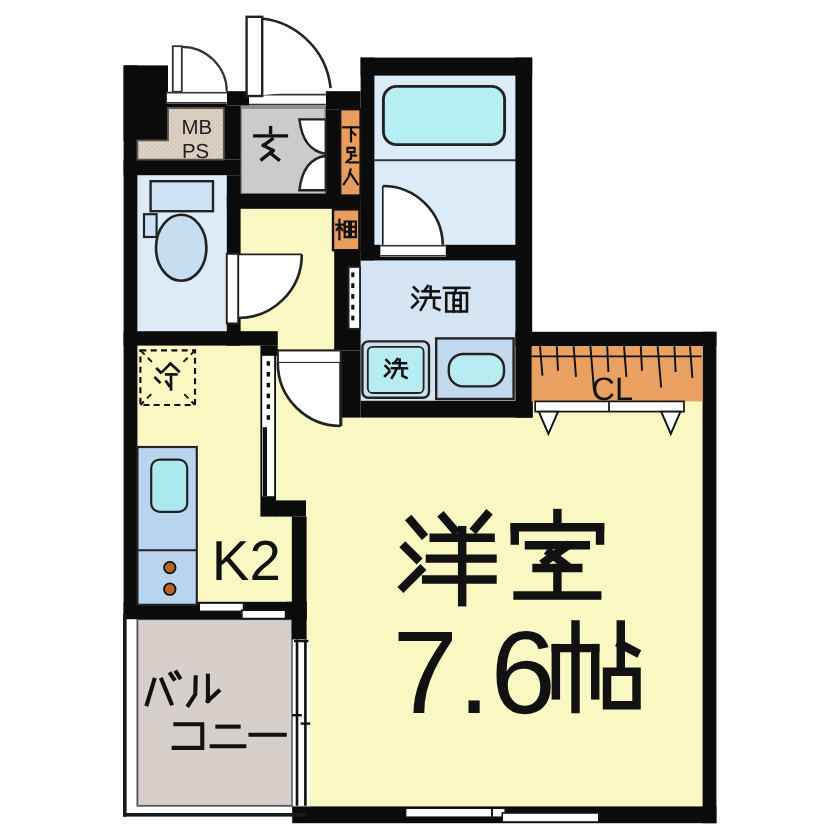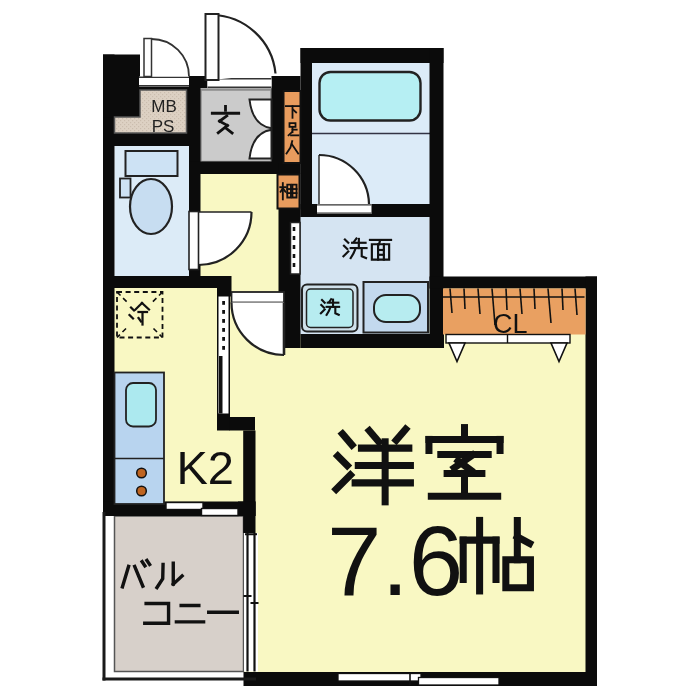--- a/index.html
+++ b/index.html
@@ -1,16 +1,16 @@
 <!DOCTYPE html>
 <html><head>
 <meta charset="utf-8">
 <style>
   html,body{margin:0;padding:0;background:#ffffff;}
-  .wrap{width:700px;height:700px;position:relative;overflow:hidden;background:#ffffff;border-radius:28px;}
+  .wrap{width:700px;height:700px;position:relative;overflow:hidden;background:#ffffff;}
   text{font-family:"Liberation Sans", sans-serif;}
 </style>
 </head>
 <body>
 <div class="wrap">
 <svg width="700" height="700" viewBox="0 0 700 700" xmlns="http://www.w3.org/2000/svg">
 <defs>
 <g id="g-gen" fill="none" stroke-linecap="square">
   <path d="M50,4 L50,16"></path>
   <path d="M10,25 L90,25"></path>

